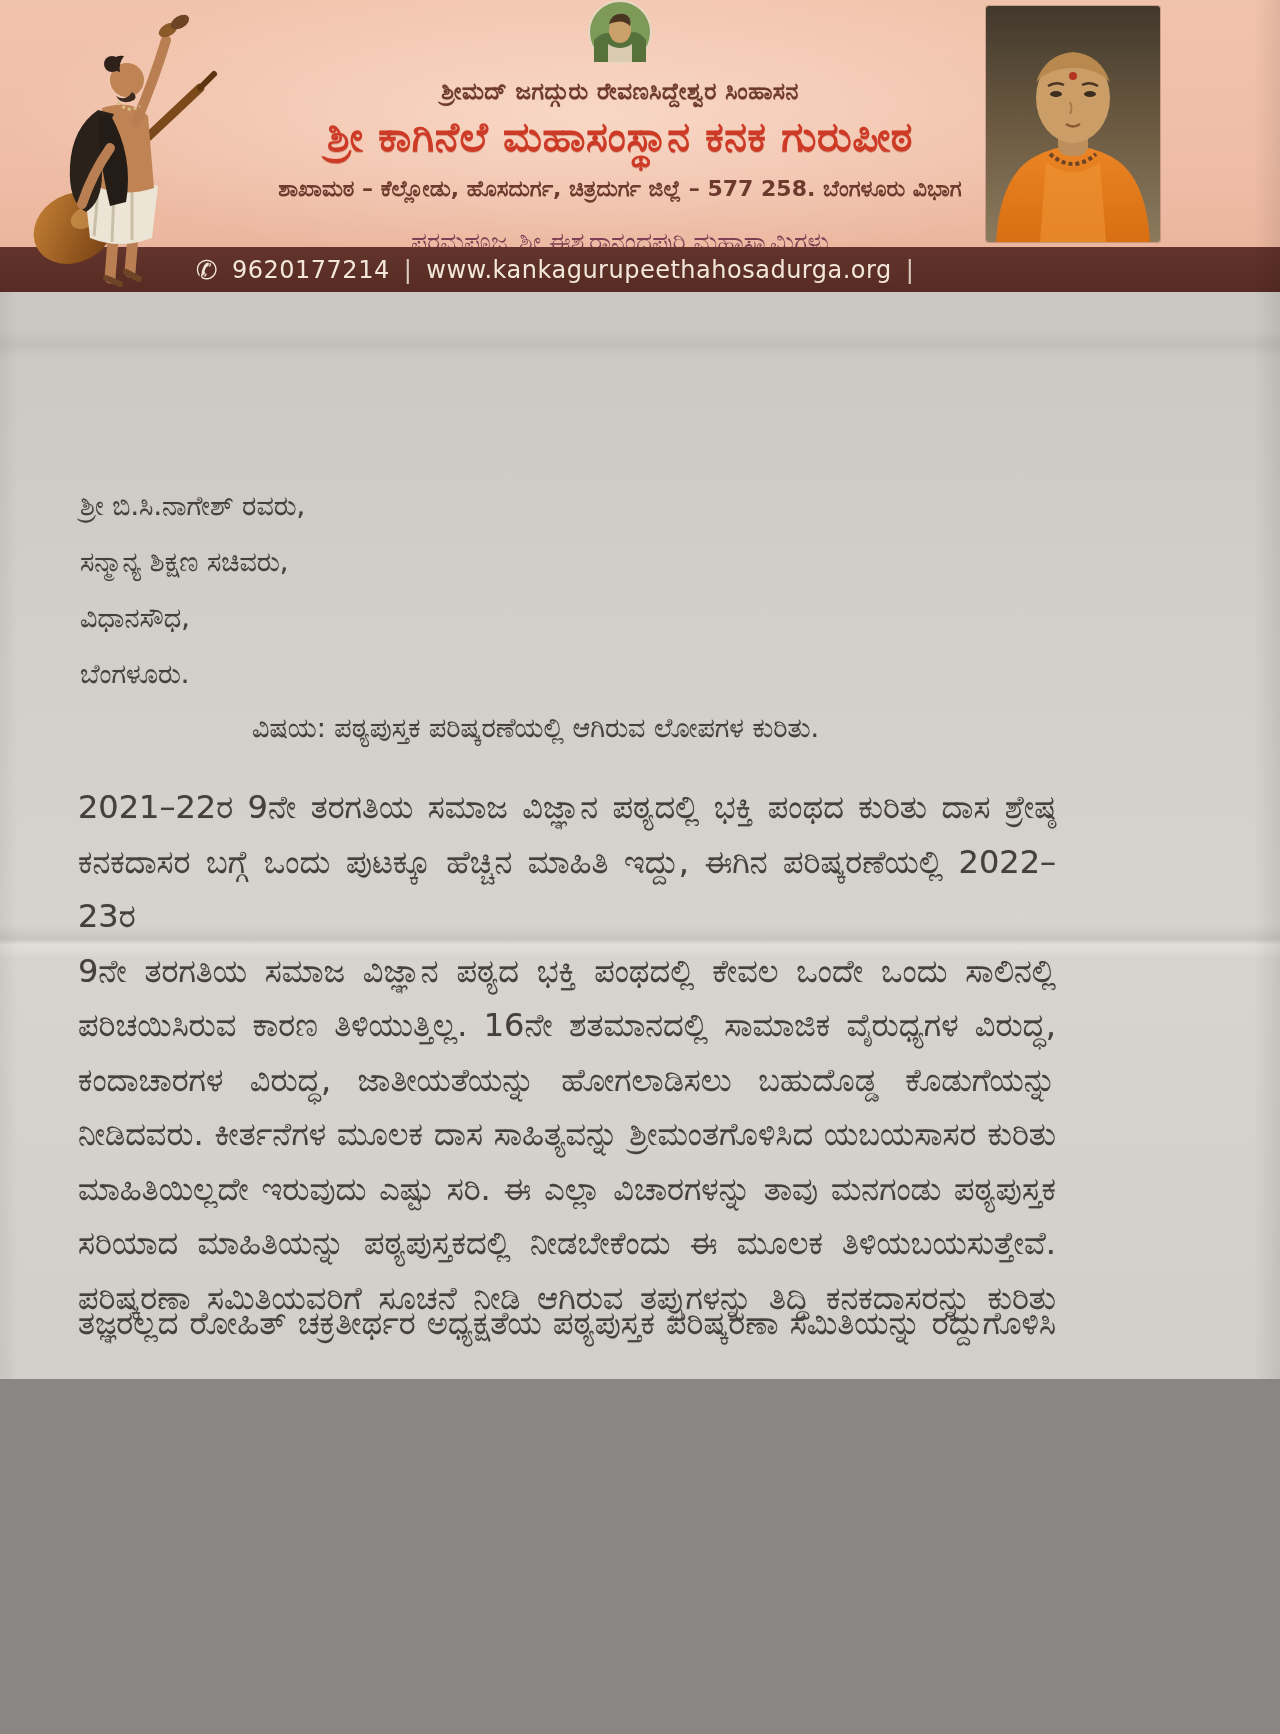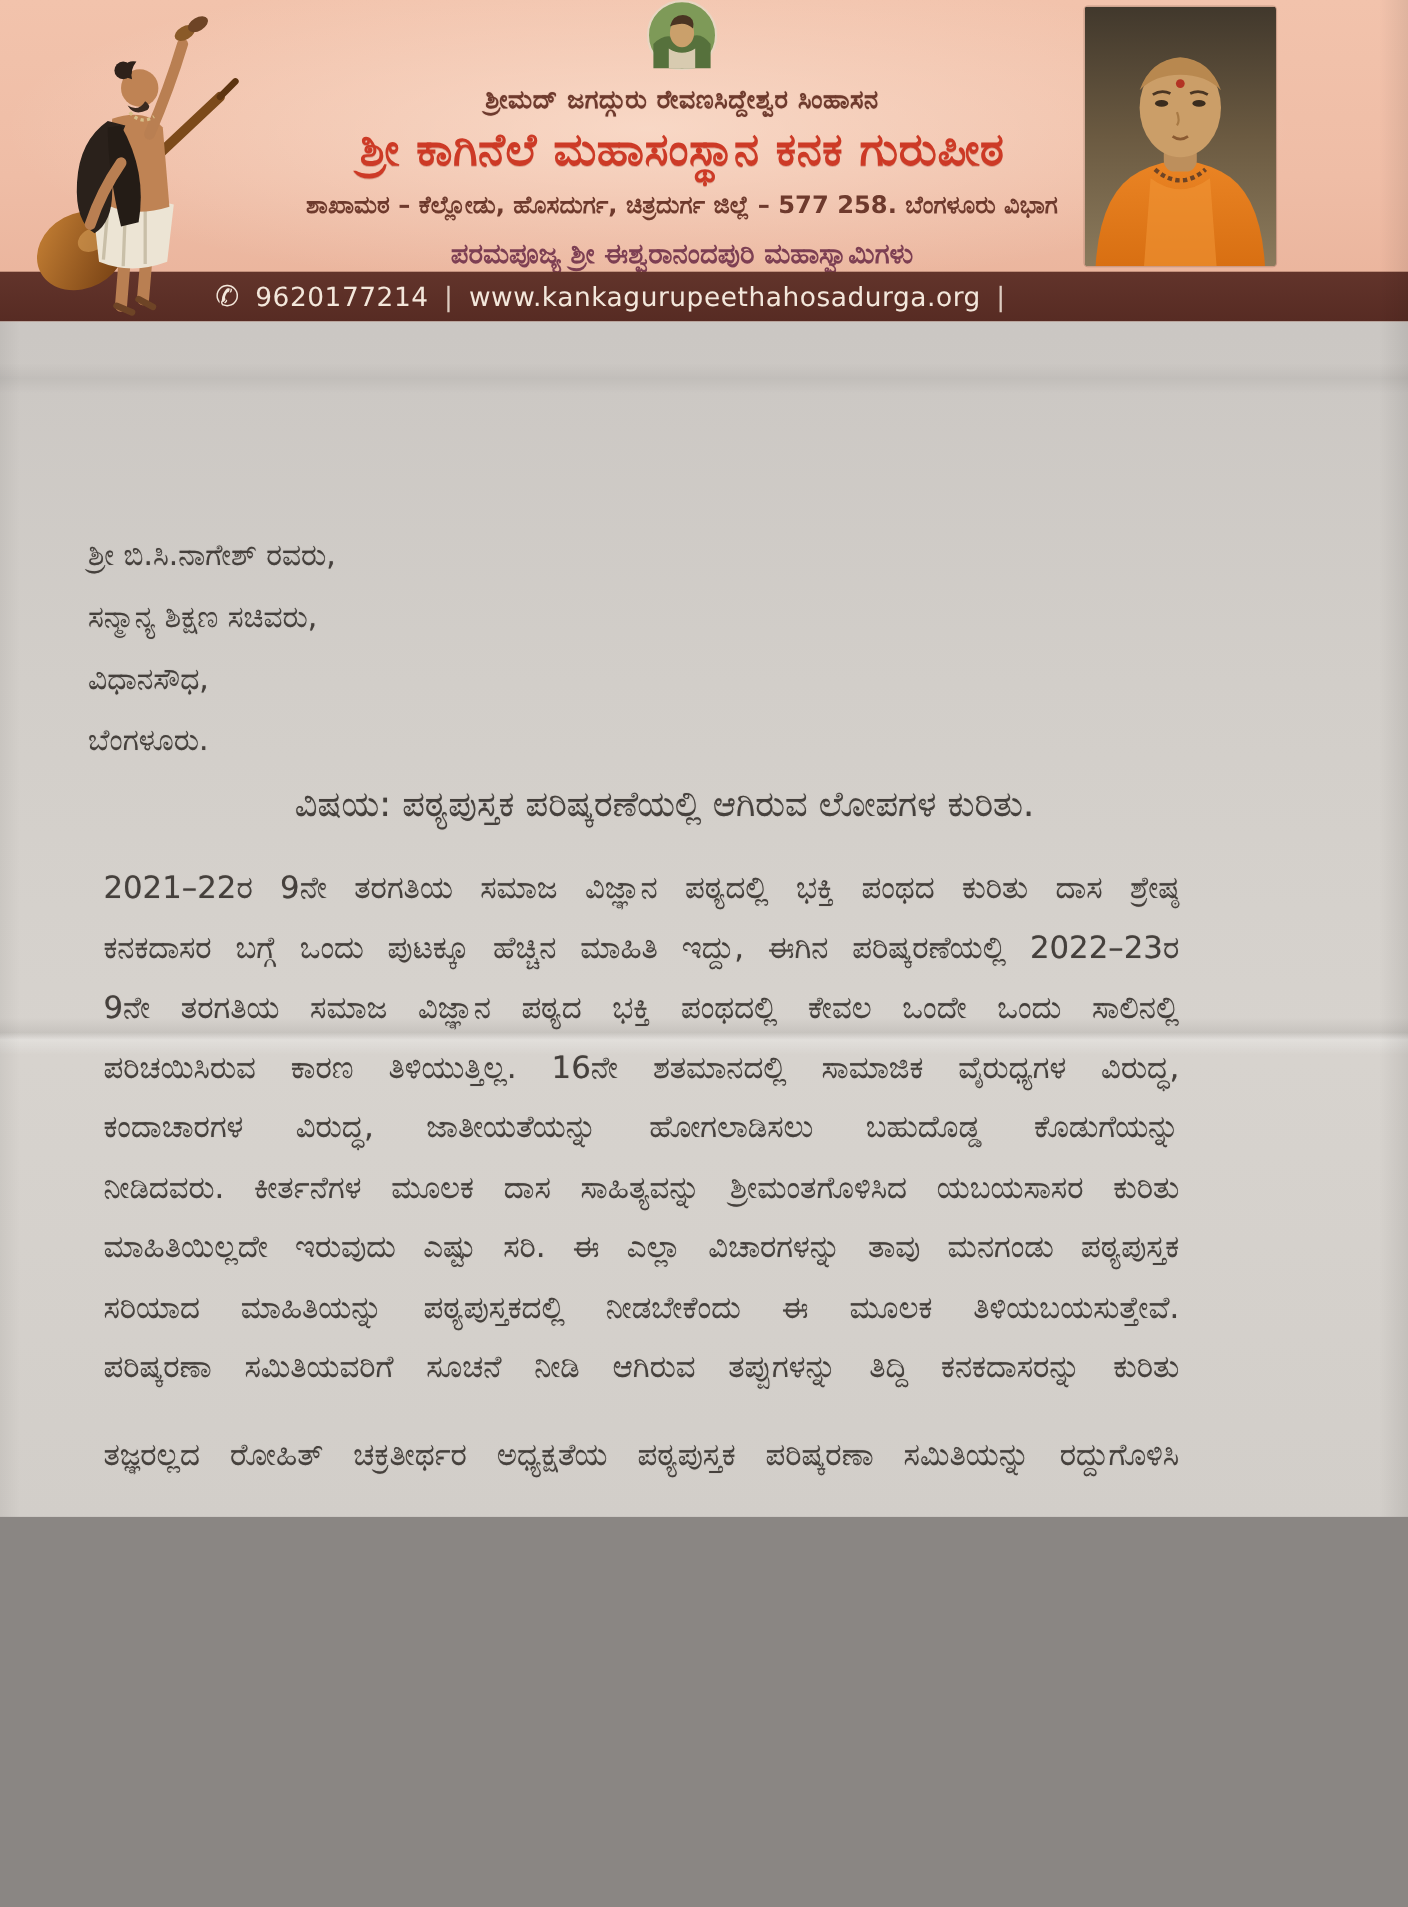--- a/index.html
+++ b/index.html
@@ -15,21 +15,21 @@
       radial-gradient(ellipse at 46% 40%, rgba(255,236,222,.55) 0%, rgba(255,236,222,0) 60%),
       linear-gradient(180deg,#f2c3ac 0%,#efbda6 55%,#e9b29a 100%);
   }
   .header-center { position:absolute; left:150px; right:190px; top:0; text-align:center; }
   .medallion { position:absolute; left:50%; transform:translateX(-50%); top:0; }
   .lh-line1 { padding-top:78px; font-size:23px; font-weight:bold; color:#6e3a2d; letter-spacing:.5px;
               text-shadow:0 0 1px rgba(110,58,45,.4); }
   .lh-title { margin-top:8px; font-size:41px; font-weight:800; color:#cd3a26; letter-spacing:.5px;
               text-shadow:0 1px 0 rgba(140,30,15,.25); }
   .lh-branch { margin-top:15px; font-size:22px; font-weight:bold; color:#6e3a2d; }
-  .lh-pontiff { margin-top:16px; font-size:25px; font-weight:bold; color:#7d3f53; }
+  .lh-pontiff { margin-top:26px; font-size:25px; font-weight:normal; color:#7d3f53; }
   .contact-bar {
     position:absolute; left:0; right:0; top:247px; height:45px;
     background:linear-gradient(180deg,#62342b 0%,#572b23 100%);
     color:#f3e7db; display:flex; align-items:center; justify-content:center;
     gap:14px; font-size:24px; padding-right:170px; letter-spacing:.5px;
   }
   .contact-bar .sep { opacity:.85; }
   .phone-glyph { font-size:26px; }
   .kanaka-illu { position:absolute; left:14px; top:6px; z-index:2; }
   .swami-photo { position:absolute; right:120px; top:6px; width:174px; height:236px;
@@ -39,22 +39,22 @@
               background:linear-gradient(180deg,rgba(0,0,0,0) 0%,rgba(0,0,0,.05) 50%,rgba(0,0,0,0) 100%); }
   .crease-b { position:absolute; left:0; right:0; top:925px; height:34px;
               background:linear-gradient(180deg,rgba(0,0,0,0) 0%,rgba(0,0,0,.07) 40%,rgba(255,255,255,.28) 60%,rgba(0,0,0,0) 100%); }
   .edge-shadow { position:absolute; right:0; top:0; width:26px; height:1734px;
                  background:linear-gradient(90deg,rgba(0,0,0,0),rgba(0,0,0,.08)); }
   .edge-shadow-left { position:absolute; left:0; top:292px; width:18px; height:1442px;
                  background:linear-gradient(270deg,rgba(0,0,0,0),rgba(0,0,0,.05)); }
   
   .ink { color:#45403c; text-shadow:0 0 .7px rgba(69,64,60,.55); }
   .recipient { position:absolute; left:80px; top:478px; font-size:27px; line-height:56px; }
-  .subject { position:absolute; left:252px; top:712px; width:770px; font-size:32px;margin-left:16px; }
-  .para { position:absolute; left:94px; width:978px; font-size:28px; line-height:54.5px; }
+  .subject { position:absolute; left:252px; top:712px; width:770px; font-size:27px; }
+  .para { position:absolute; left:78px; width:978px; font-size:32px; line-height:54.5px; }
   .p1 { top:780px; }
   .p2 { top:1296px; }
   .jline { text-align:justify; text-align-last:justify; white-space:normal; }
   .lline { text-align:left; }
   .signature { position:absolute; left:688px; top:1428px; }
   .closing { position:absolute; left:688px; top:1578px; width:380px; text-align:center;
              font-size:33px; }
 </style>
 </head>
 <body>

